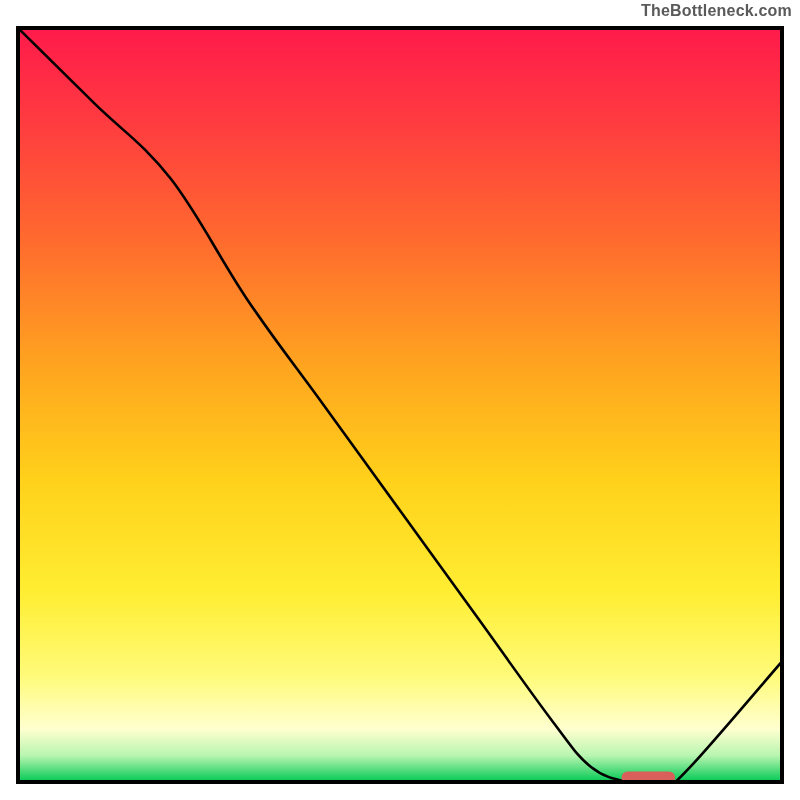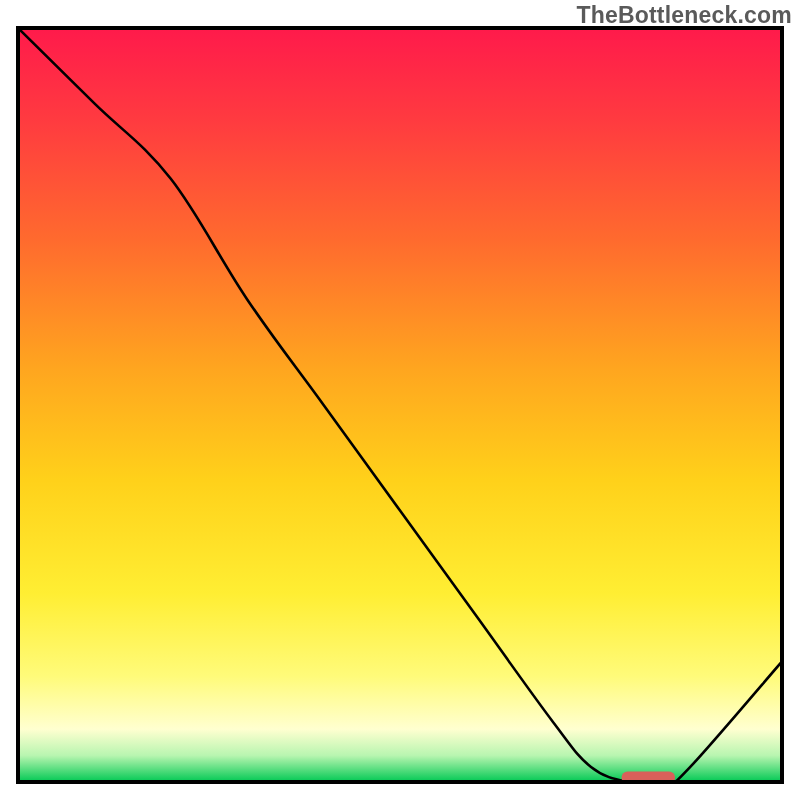--- a/index.html
+++ b/index.html
@@ -12,21 +12,21 @@
   }
   .stage {
     position: relative;
     width: 800px;
     height: 800px;
   }
   .watermark {
     position: absolute;
     top: 2px;
     right: 8px;
-    font-size: 23px;
+    font-size: 16px;
     font-weight: 600;
     color: #5a5a5a;
     letter-spacing: 0.2px;
     z-index: 20;
   }
   svg.chart {
     position: absolute;
     inset: 0;
     width: 800px;
     height: 800px;

